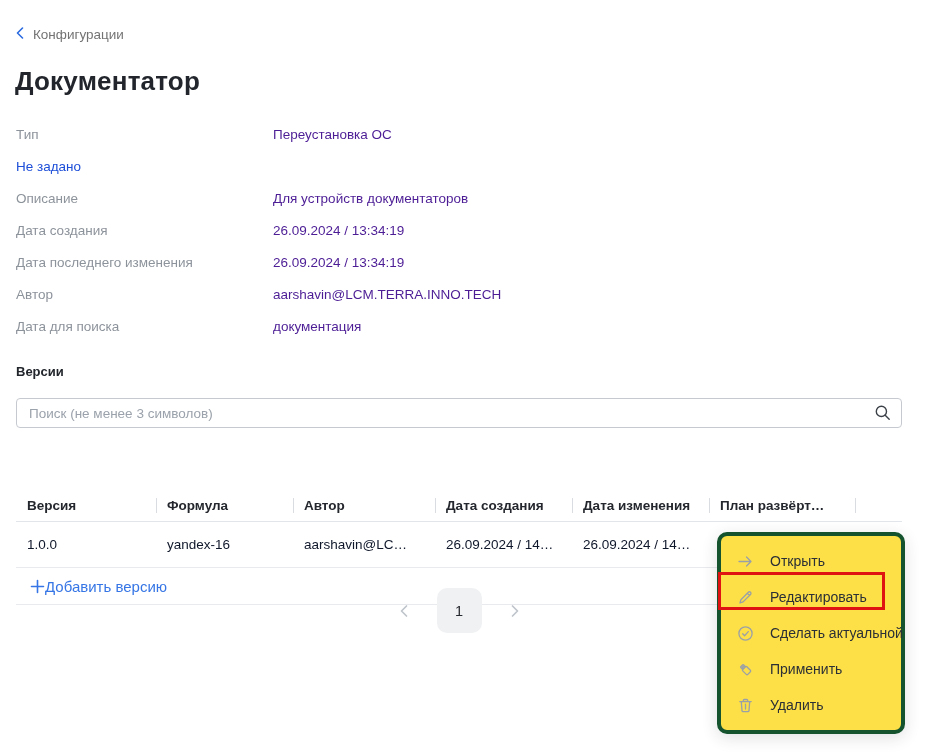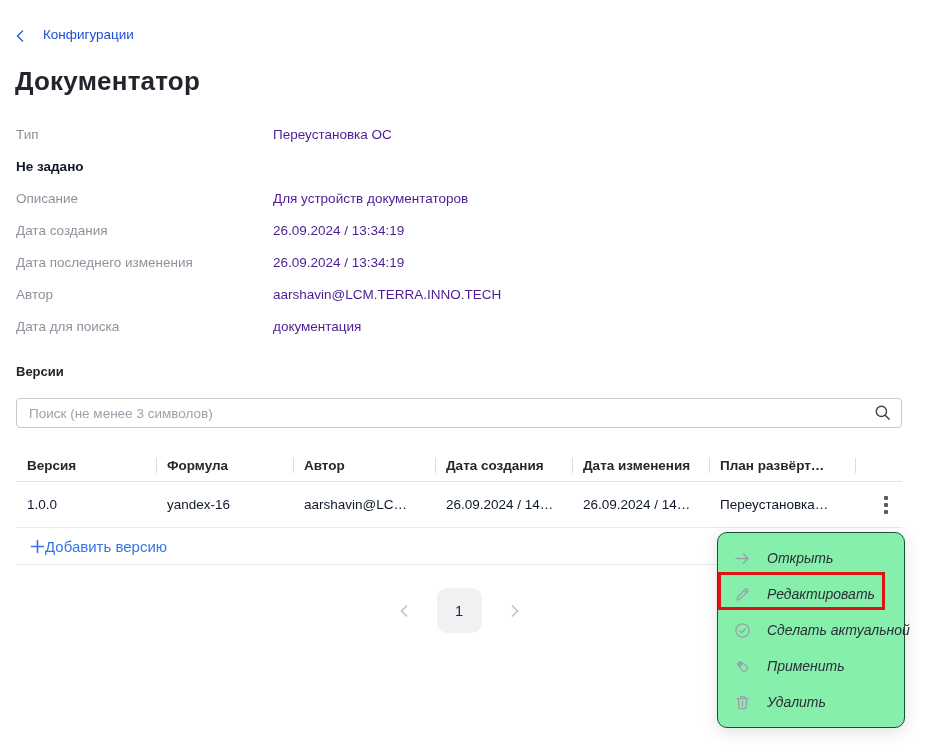--- a/index.html
+++ b/index.html
@@ -7,35 +7,35 @@
   body {
     position:relative;
     background:#ffffff;
     font-family:"Liberation Sans","DejaVu Sans",sans-serif;
     color:#1f2329;
     overflow:hidden;
   }
   
   .backlink {
     position:absolute; left:16px; top:27px;
-    display:flex; align-items:flex-end; gap:19px;
-    color:#1d4ed8; font-size:13.5px; cursor:pointer; text-decoration:none;
+    display:flex; align-items:flex-start; gap:9px;
+    color:#737373; font-size:13.5px; cursor:pointer; text-decoration:none;
   }
   .backlink svg { display:block; }
   
   .page-title {
     position:absolute; left:15px; top:66px;
     font-size:26px; font-weight:bold; color:#22262c; letter-spacing:.2px;
   }
   
   .details { position:absolute; left:16px; top:118px; width:886px; }
   .detail-row { display:flex; align-items:center; height:32px;gap:40px; }
   .detail-label { flex:0 0 217px; font-size:13.5px; color:#8d939b; }
   .detail-value { font-size:13.5px; color:#4c1d95; }
-  .detail-value.muted { color:#0f172a;font-weight:bold; }
+  .detail-value.muted { color:#1d4ed8; }
   
   .versions-heading {
     position:absolute; left:16px; top:364px;
     font-size:13px; font-weight:bold; color:#22262c;
   }
   
   .search-wrap { position:absolute; left:16px; top:398px; width:886px; height:30px; }
   .search-input {
     width:100%; height:100%;
     border:1px solid #c6cad0; border-radius:4px;
@@ -45,21 +45,21 @@
   }
   .search-input::placeholder { color:#9ba2ab; }
   .search-icon { position:absolute; right:11px; top:6px; cursor:pointer; }
   
   .vtable { position:absolute; left:16px; top:450px; width:886px; font-size:13.5px; }
   .thead, .trow {
     display:grid;
     grid-template-columns:140px 137px 142px 137px 137px 146px 47px;
     align-items:center;
   }
-  .thead { height:32px; border-bottom:1px solid #e2e5e9; }
+  .thead { height:32px; border-bottom:1px solid #e2e5e9;margin-top:40px; }
   .th {
     position:relative; height:100%;
     display:flex; align-items:center;
     padding:0 10px 0 11px;
     font-weight:bold; color:#24272d;
     white-space:nowrap; overflow:hidden; text-overflow:ellipsis;
     cursor:pointer;
   }
   .th.sep::before {
     content:""; position:absolute; left:0; top:8px; bottom:8px;
@@ -92,23 +92,23 @@
   .page-current {
     width:45px; height:45px; border-radius:10px;
     background:#f0f1f3; border:none; cursor:pointer;
     display:flex; align-items:center; justify-content:center;
     font-size:14.5px; color:#26292f;
     font-family:"Liberation Sans","DejaVu Sans",sans-serif;
   }
   
   .context-menu {
     position:absolute; left:717px; top:532px; width:188px;
-    background:#86efac; border:1px solid #14532d; border-radius:10px;
+    background:#fde047; border:4px solid #14532d; border-radius:10px;
     box-shadow:0 4px 16px rgba(40,44,63,.14);
-    padding:7px 0; z-index:5;font-style:italic;
+    padding:7px 0; z-index:5;
   }
   .menu-item {
     height:36px; display:flex; align-items:center; gap:16px;
     padding:0 12px 0 16px; cursor:pointer;
   }
   .menu-icon { width:17px; height:17px; display:flex; align-items:center; justify-content:center; }
   .menu-label { font-size:14px; color:#2b2f36; white-space:nowrap; }
   
   .annotation-box {
     position:absolute; left:718px; top:572px; width:167px; height:38px;

